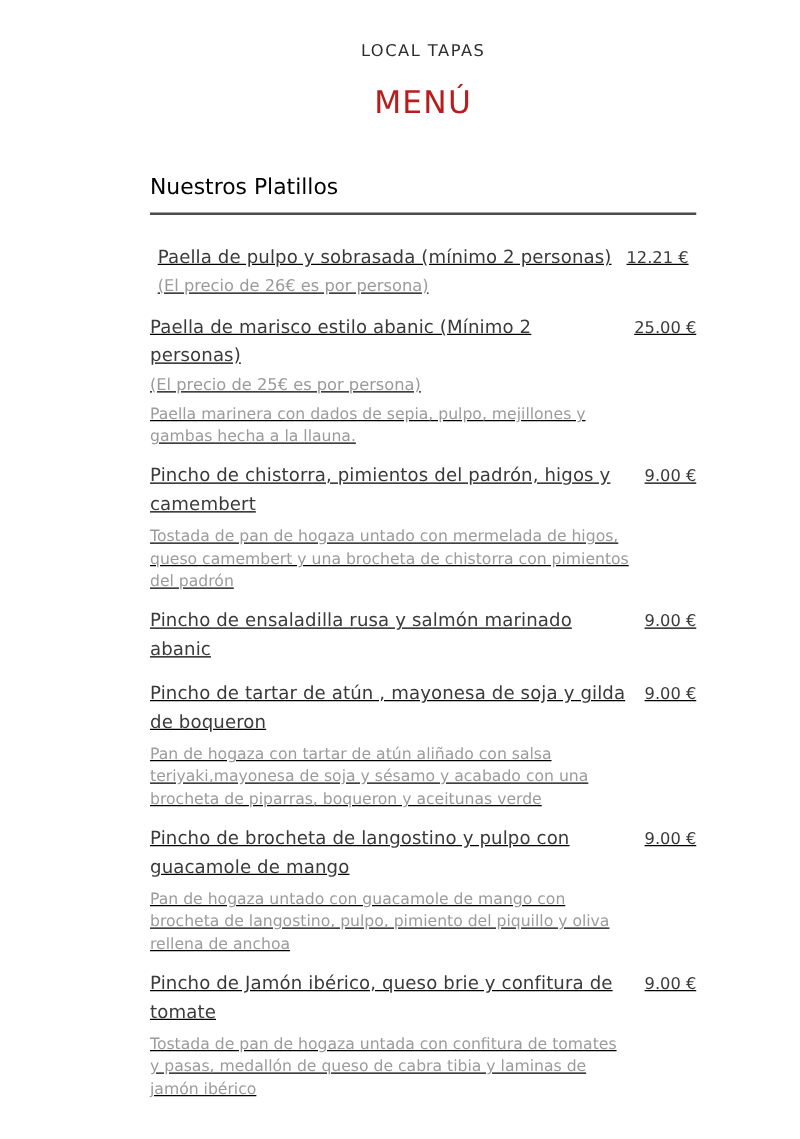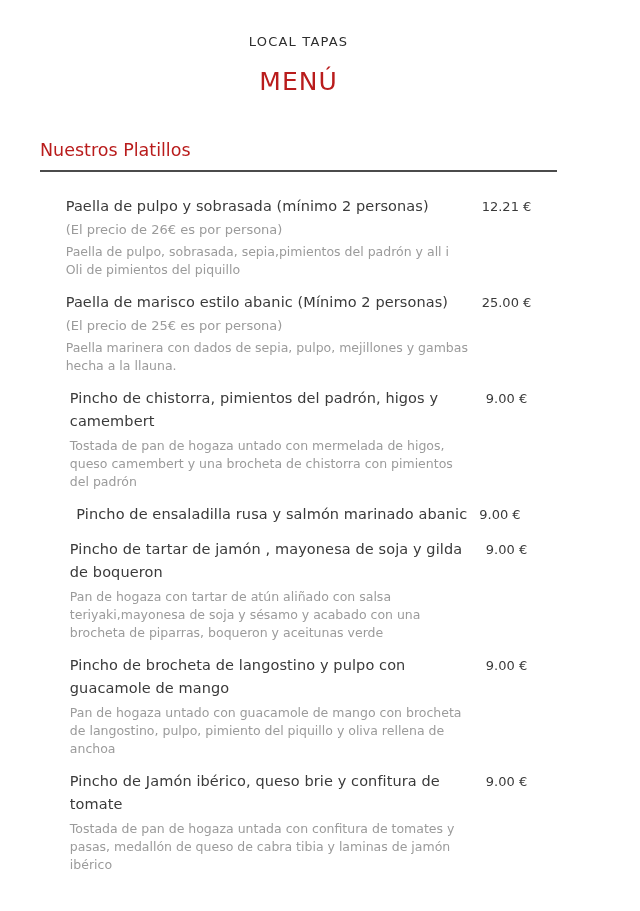--- a/index.html
+++ b/index.html
@@ -6,54 +6,55 @@
   html, body {
     width: 640px;
     height: 911px;
     background: #ffffff;
     font-family: "DejaVu Sans", "Liberation Sans", sans-serif;
     overflow: hidden;
   }
   .page {
     width: 640px;
     height: 911px;
-    padding: 34px 83px 20px 40px;
+    padding: 34px 83px 20px 120px;
   }
   .brand {
     text-align: center;
     font-size: 13px;
     letter-spacing: 1.2px;
     color: #2d2d2d;
     font-weight: 500;
     margin-bottom: 18px;
   }
   .menu-title {
     text-align: center;
     font-size: 25px;
     letter-spacing: 1px;
     color: #b91c1c;
     font-weight: 500;
     margin-bottom: 44px;
   }
   .section-title {
     font-size: 17.5px;
-    color: #b91c1c;
+    color: #000000;
     font-weight: 400;
     margin-bottom: 10px;
   }
   .section-divider {
     border: none;
     border-bottom: 2px solid #4b4b4b;
     margin-bottom: 23px;
   }
   .item {
     display: flex;
     justify-content: center;
     align-items: flex-start;
     margin-bottom: 12px;
+    text-decoration: underline;
   }
   .item-main {
     max-width: 404px;
   }
   .item-name {
     font-size: 14.5px;
     line-height: 23px;
     color: #3a3a3a;
     font-weight: 500;
     letter-spacing: 0.1px;
@@ -89,21 +90,20 @@
 
   <h2 class="section-title">Nuestros Platillos</h2>
 
   <hr class="section-divider">
 
   <div id="menu-items">
   <div class="item">
     <div class="item-main">
       <div class="item-name">Paella de pulpo y sobrasada (mínimo 2 personas)</div>
       <div class="item-note">(El precio de 26€ es por persona)</div>
-      <div class="item-desc">Paella de pulpo, sobrasada, sepia,pimientos del padrón y all i Oli de pimientos del piquillo</div>
     </div>
     <div class="item-price">12.21 €</div>
   </div>
 
   <div class="item">
     <div class="item-main">
       <div class="item-name">Paella de marisco estilo abanic (Mínimo 2 personas)</div>
       <div class="item-note">(El precio de 25€ es por persona)</div>
       <div class="item-desc">Paella marinera con dados de sepia, pulpo, mejillones y gambas hecha a la llauna.</div>
     </div>
@@ -122,21 +122,21 @@
   <div class="item">
     <div class="item-main">
       <div class="item-name">Pincho de ensaladilla rusa y salmón marinado abanic</div>
 
     </div>
     <div class="item-price">9.00 €</div>
   </div>
 
   <div class="item">
     <div class="item-main">
-      <div class="item-name">Pincho de tartar de jamón , mayonesa de soja y gilda de boqueron</div>
+      <div class="item-name">Pincho de tartar de atún , mayonesa de soja y gilda de boqueron</div>
 
       <div class="item-desc">Pan de hogaza con tartar de atún aliñado con salsa teriyaki,mayonesa de soja y sésamo y acabado con una brocheta de piparras, boqueron y aceitunas verde</div>
     </div>
     <div class="item-price">9.00 €</div>
   </div>
 
   <div class="item">
     <div class="item-main">
       <div class="item-name">Pincho de brocheta de langostino y pulpo con guacamole de mango</div>
 

